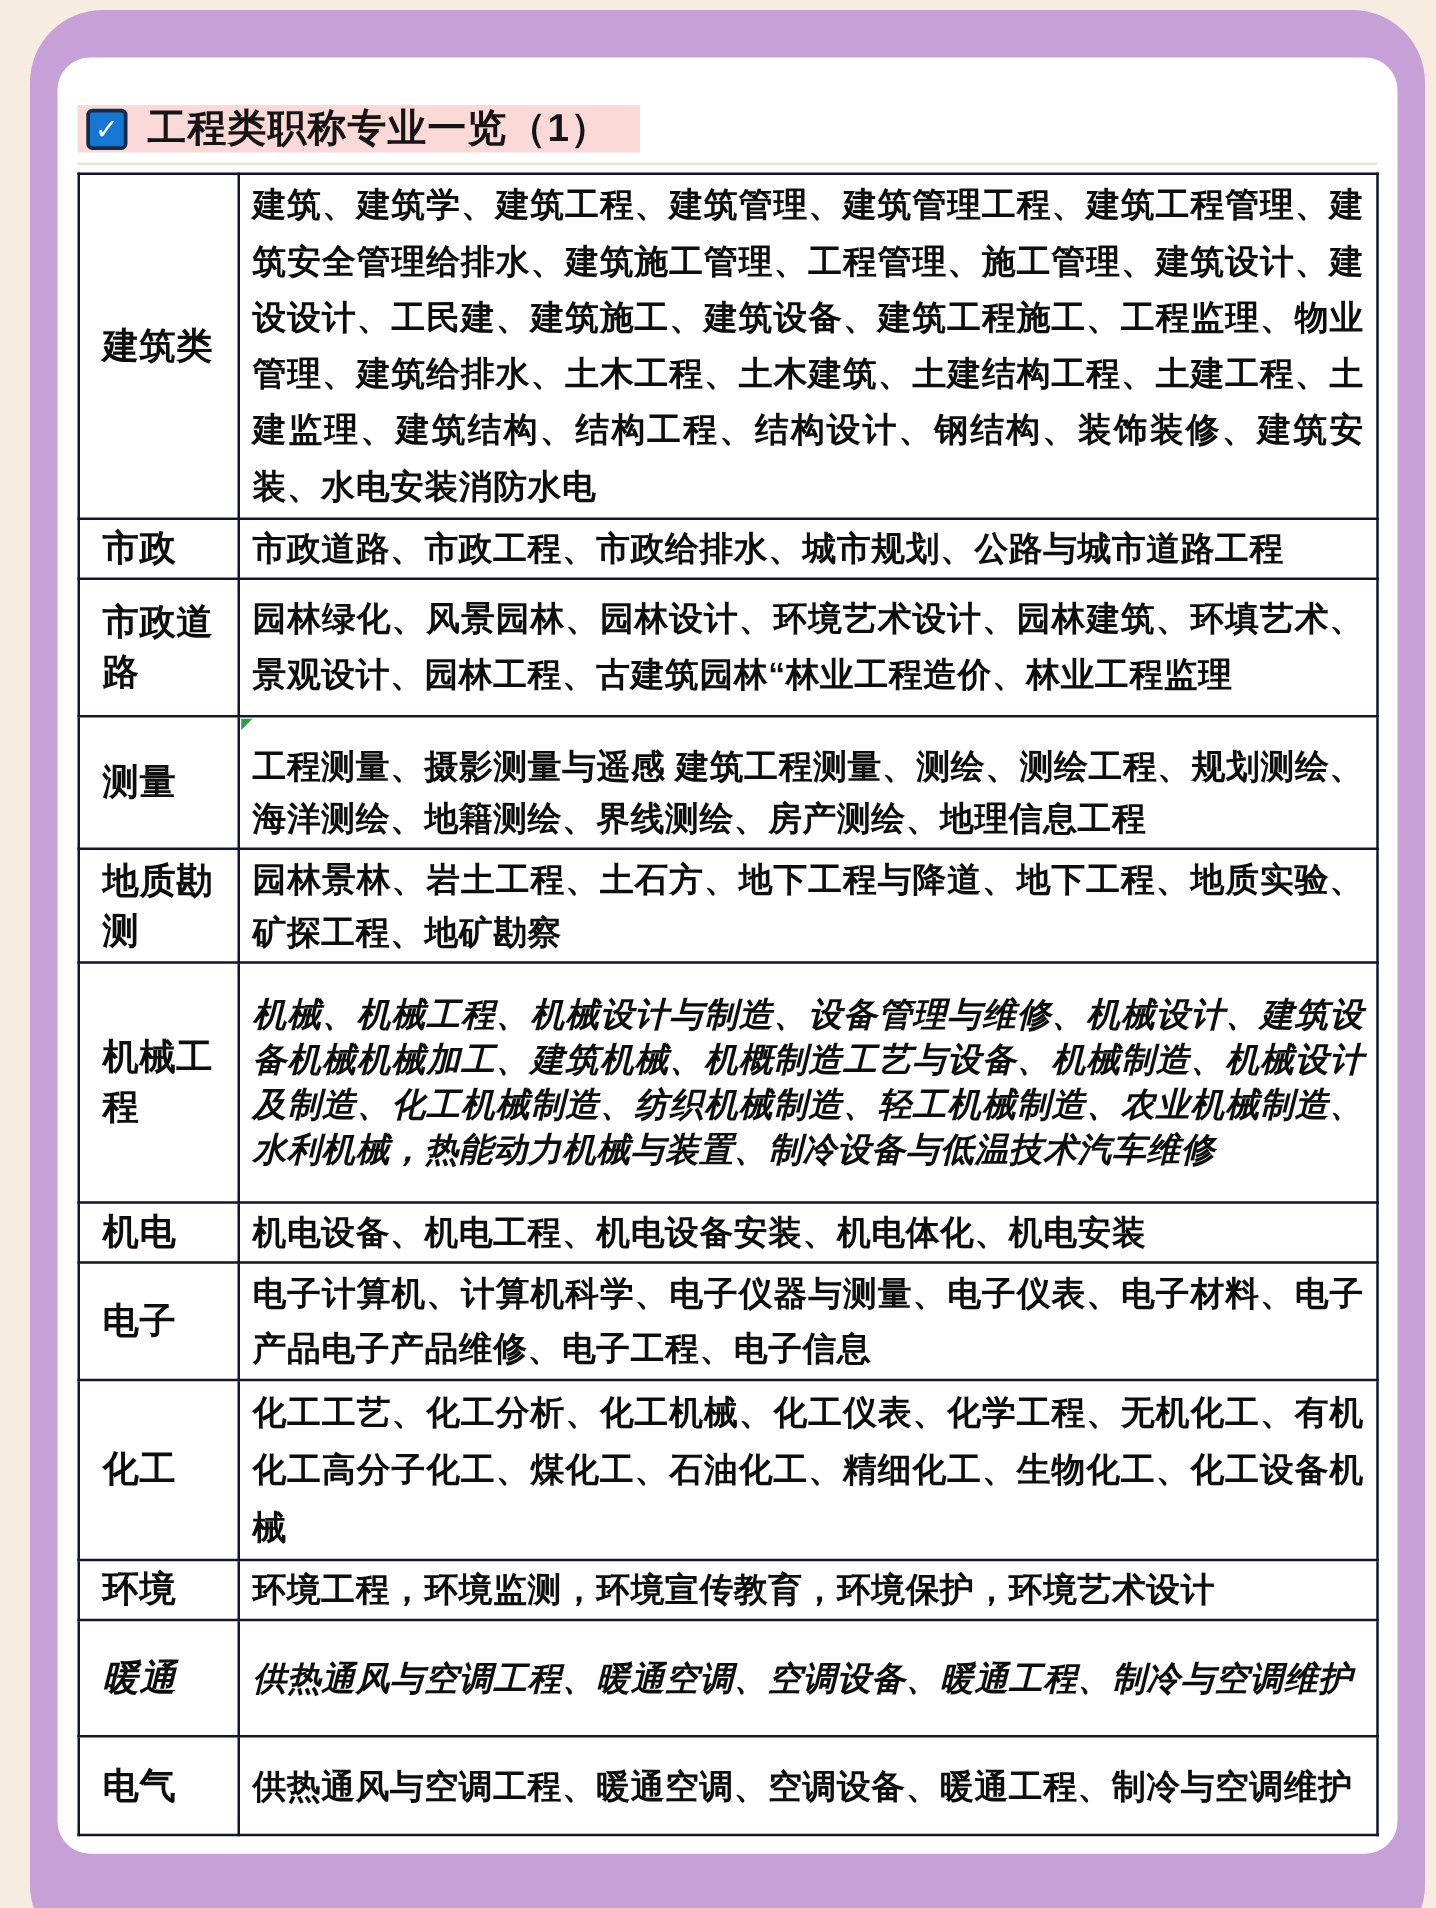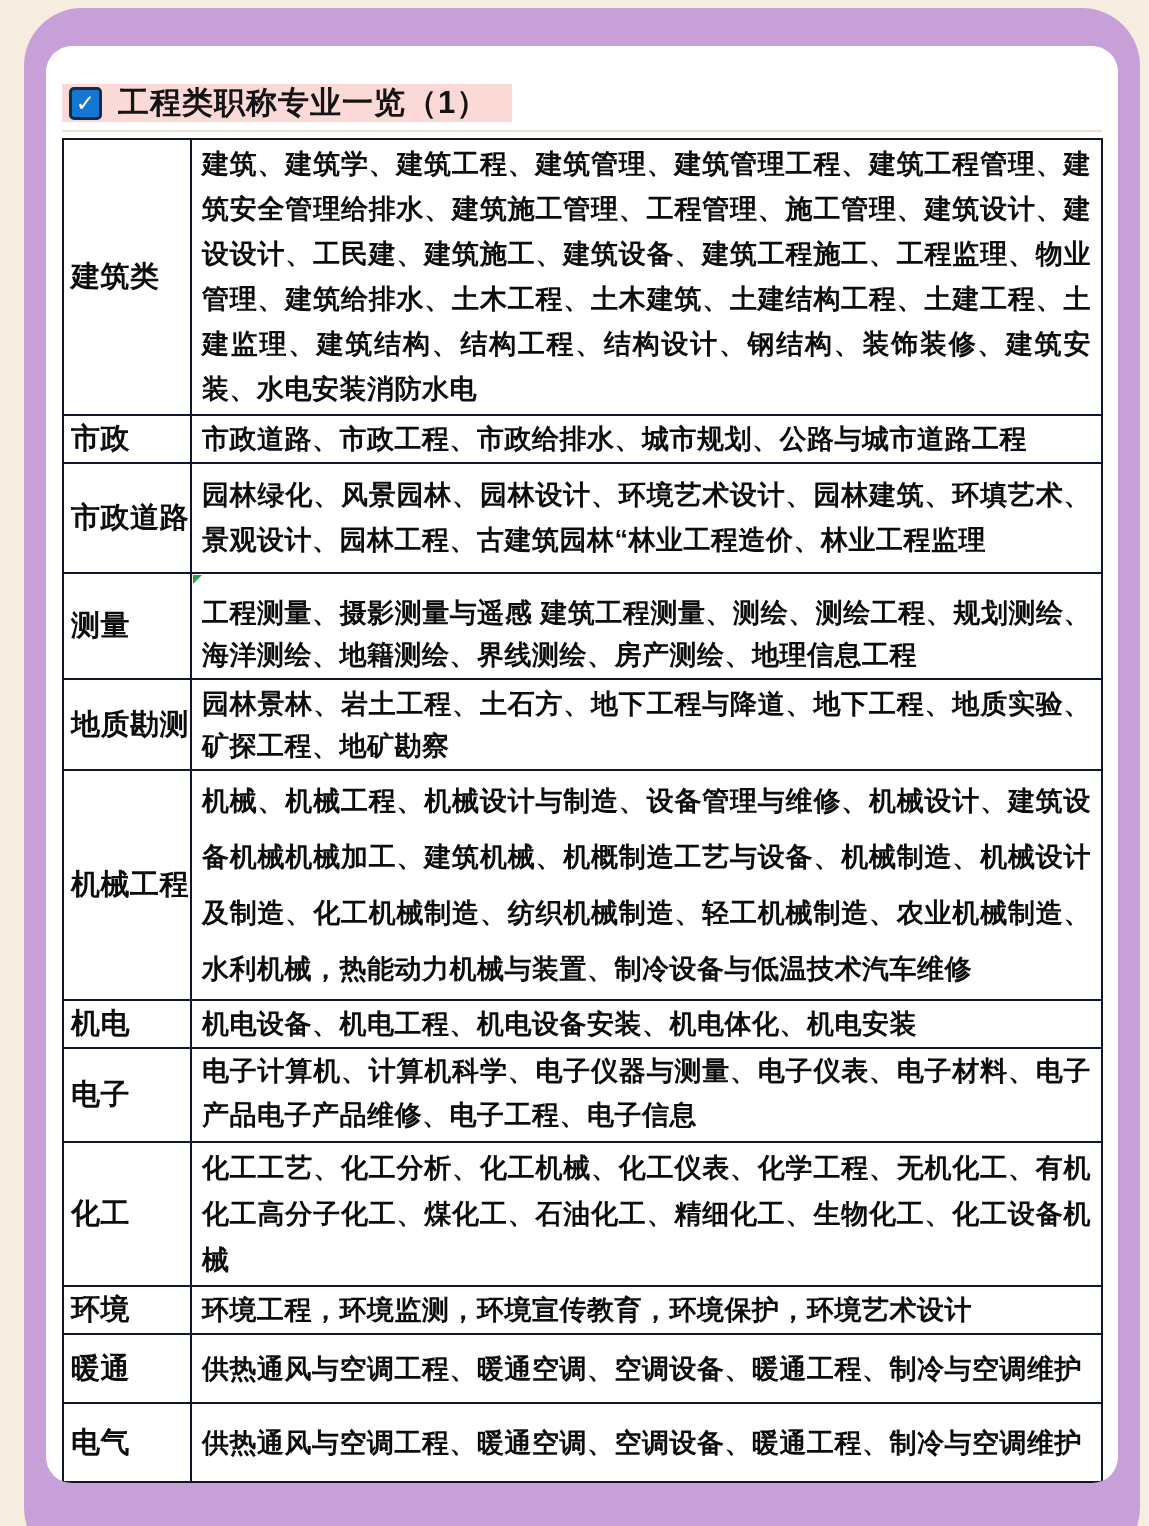--- a/index.html
+++ b/index.html
@@ -64,21 +64,21 @@
   }
   table.majors-table td {
     border: 2px solid #0f172a;
     vertical-align: middle;
     color: #0d0d0d;
   }
   td.cat {
     width: 128px;
     font-size: 29px;
     font-weight: 700;
-    padding-left: 7px;
+    padding-left: 18px;
     letter-spacing: 0.5px;
   }
   td.majors { padding: 2px 10px; }
   .majors-text {
     font-size: 27px;
     font-weight: 700;
     line-height: 42px;
     text-align: justify;
     text-align-last: left;
     word-break: break-all;
@@ -133,48 +133,48 @@
           </tr>
           <tr style="height: 91px;">
             <td class="cat">地质勘测</td>
             <td class="majors">
               <div class="majors-text" style="line-height: 42px;">园林景林、岩土工程、土石方、地下工程与降道、地下工程、地质实验、矿探工程、地矿勘察</div>
             </td>
           </tr>
           <tr style="height: 192px;">
             <td class="cat">机械工程</td>
             <td class="majors">
-              <div class="majors-text" style="line-height: 56px;">机械、机械工程、机械设计与制造、设备管理与维修、机械设计、建筑设备机械机械加工、建筑机械、机概制造工艺与设备、机械制造、机械设计及制造、化工机械制造、纺织机械制造、轻工机械制造、农业机械制造、水利机械，热能动力机械与装置、制冷设备与低温技术汽车维修</div>
+              <div class="majors-text" style="line-height: 36px; font-style: italic;">机械、机械工程、机械设计与制造、设备管理与维修、机械设计、建筑设备机械机械加工、建筑机械、机概制造工艺与设备、机械制造、机械设计及制造、化工机械制造、纺织机械制造、轻工机械制造、农业机械制造、水利机械，热能动力机械与装置、制冷设备与低温技术汽车维修</div>
             </td>
           </tr>
           <tr style="height: 43px; margin-left: 14px;">
             <td class="cat">机电</td>
             <td class="majors">
               <div class="majors-text">机电设备、机电工程、机电设备安装、机电体化、机电安装</div>
             </td>
           </tr>
-          <tr style="height: 67px; font-family: Liberation Mono, monospace;">
+          <tr style="height: 67px;">
             <td class="cat">电子</td>
             <td class="majors">
               <div class="majors-text" style="line-height: 44px;">电子计算机、计算机科学、电子仪器与测量、电子仪表、电子材料、电子产品电子产品维修、电子工程、电子信息</div>
             </td>
           </tr>
           <tr style="height: 112px;">
             <td class="cat">化工</td>
             <td class="majors">
               <div class="majors-text" style="line-height: 46px;">化工工艺、化工分析、化工机械、化工仪表、化学工程、无机化工、有机化工高分子化工、煤化工、石油化工、精细化工、生物化工、化工设备机械</div>
             </td>
           </tr>
           <tr style="height: 48px;">
             <td class="cat">环境</td>
             <td class="majors">
               <div class="majors-text">环境工程，环境监测，环境宣传教育，环境保护，环境艺术设计</div>
             </td>
           </tr>
-          <tr style="height: 69px;">
+          <tr style="height: 93px; font-style: italic;">
             <td class="cat">暖通</td>
             <td class="majors">
               <div class="majors-text">供热通风与空调工程、暖通空调、空调设备、暖通工程、制冷与空调维护</div>
             </td>
           </tr>
           <tr style="height: 79px;">
             <td class="cat">电气</td>
             <td class="majors">
               <div class="majors-text">供热通风与空调工程、暖通空调、空调设备、暖通工程、制冷与空调维护</div>
             </td>

